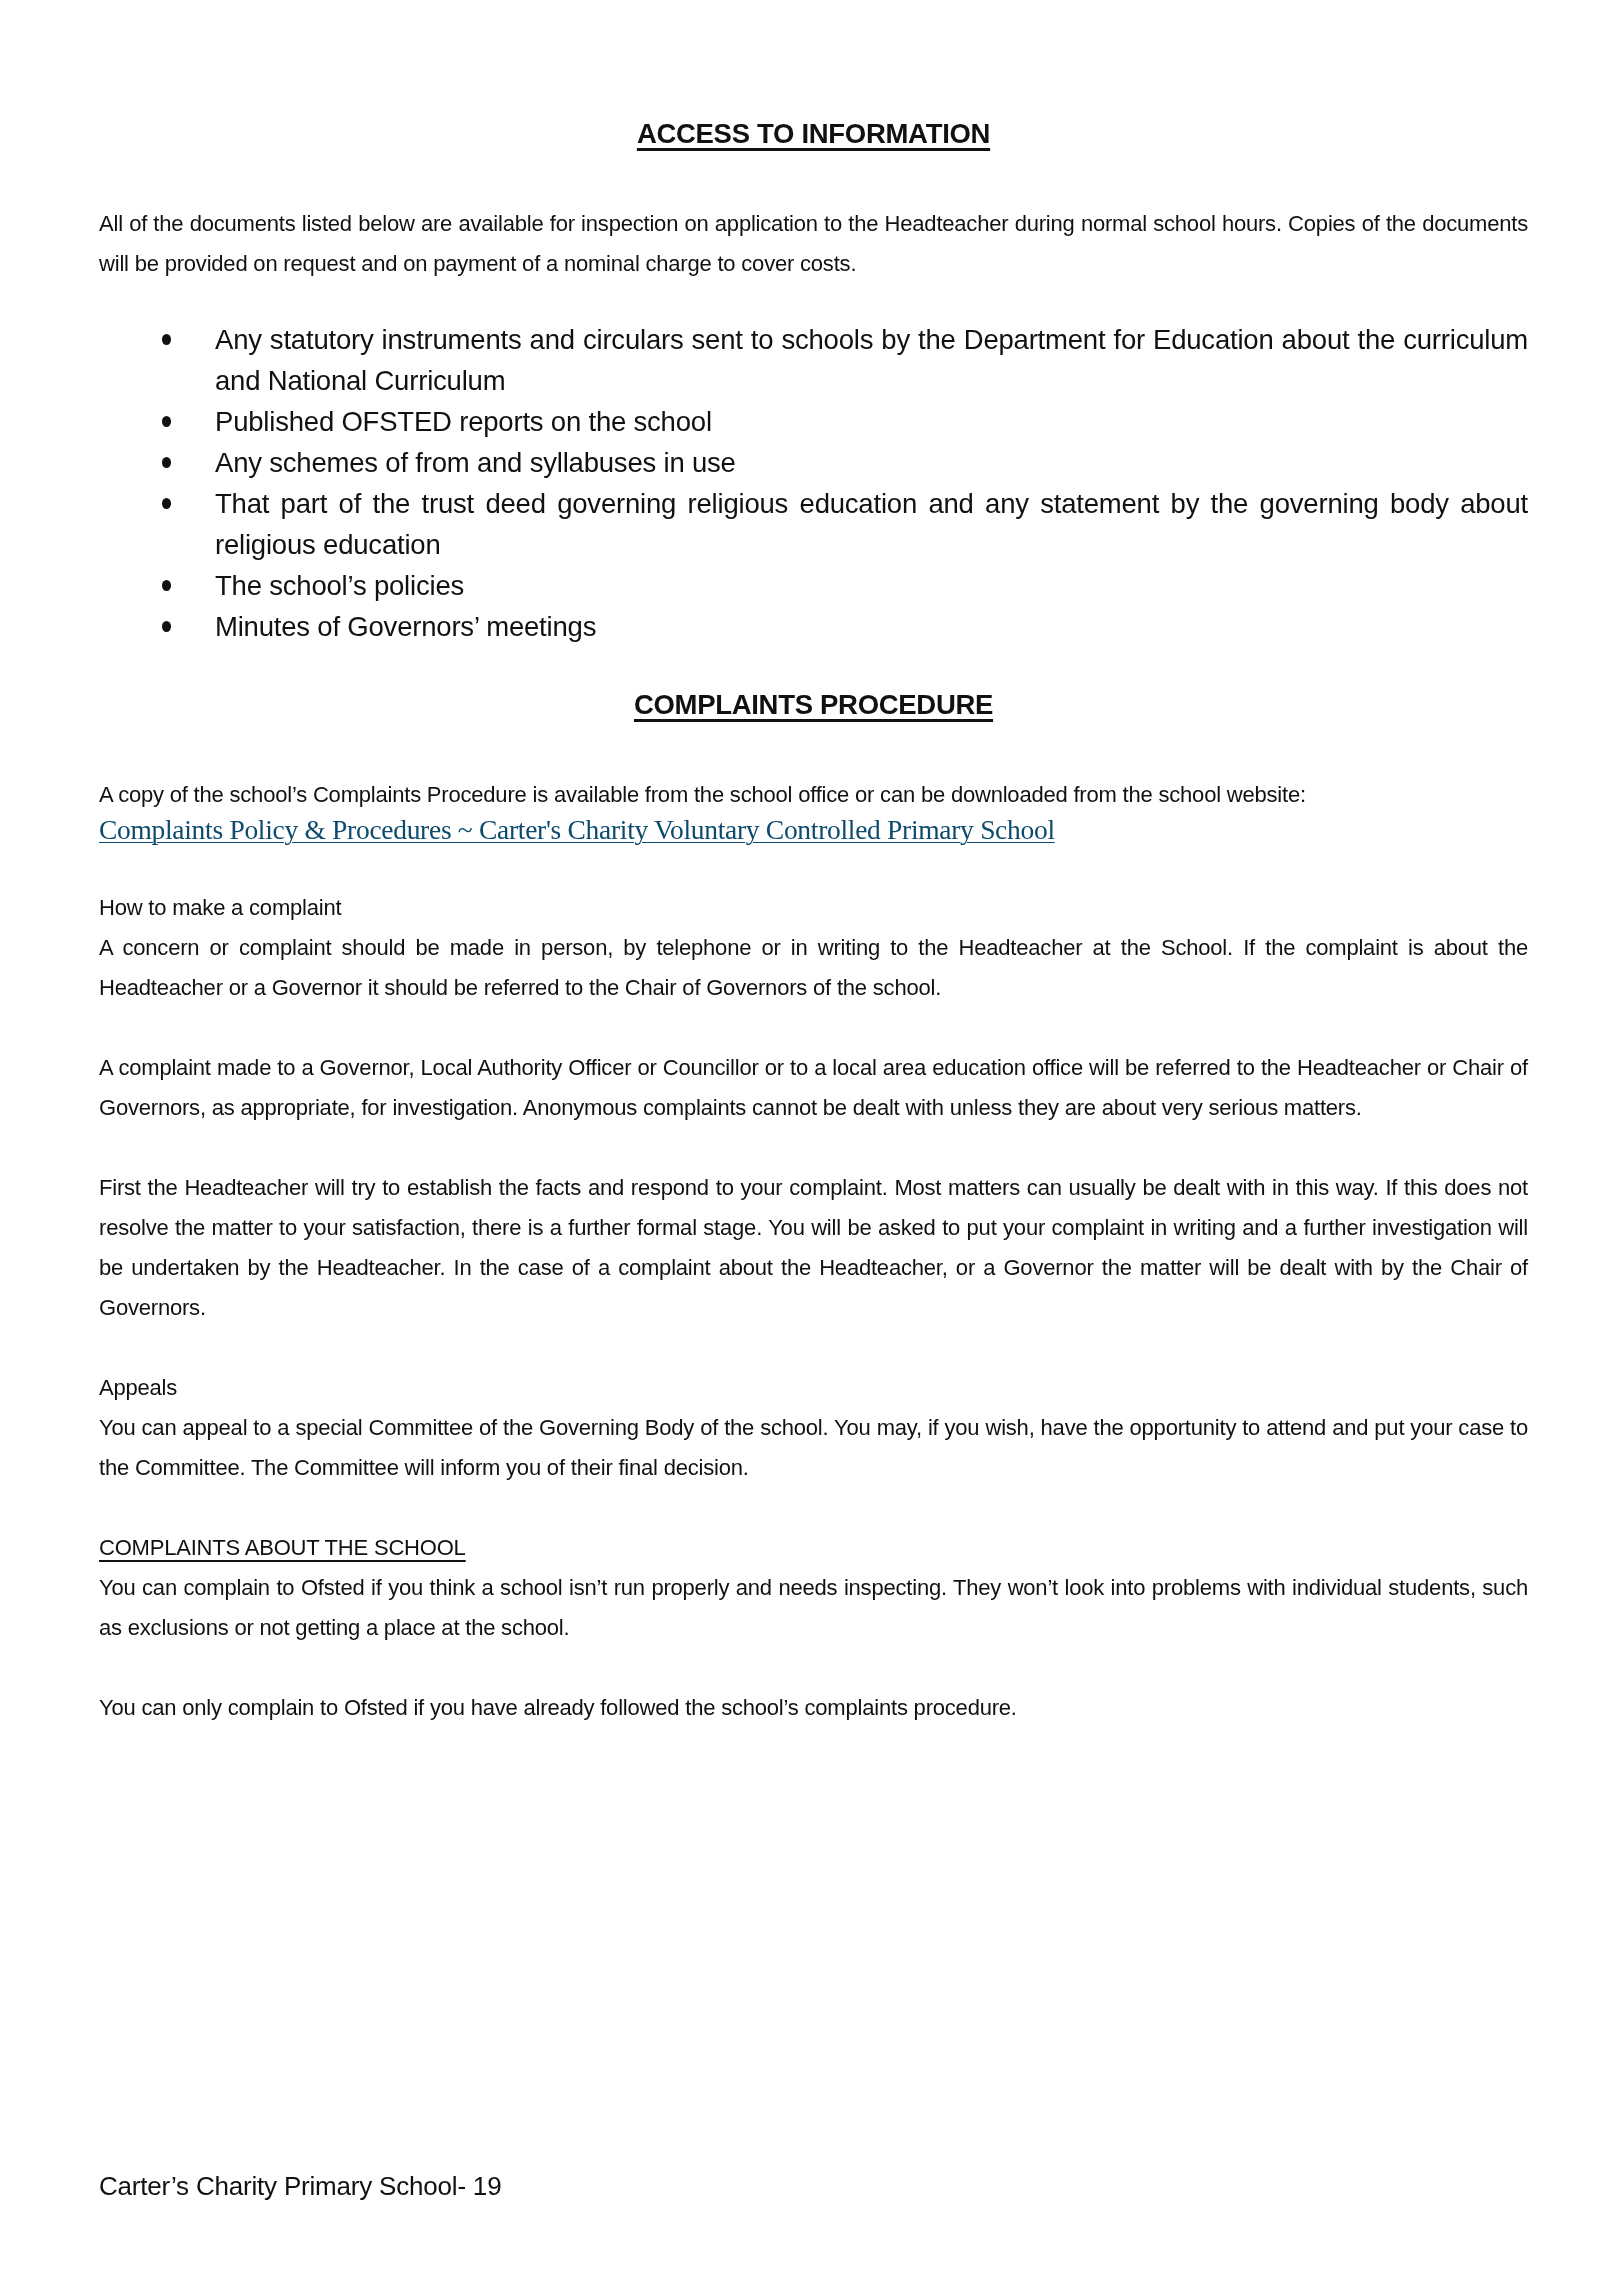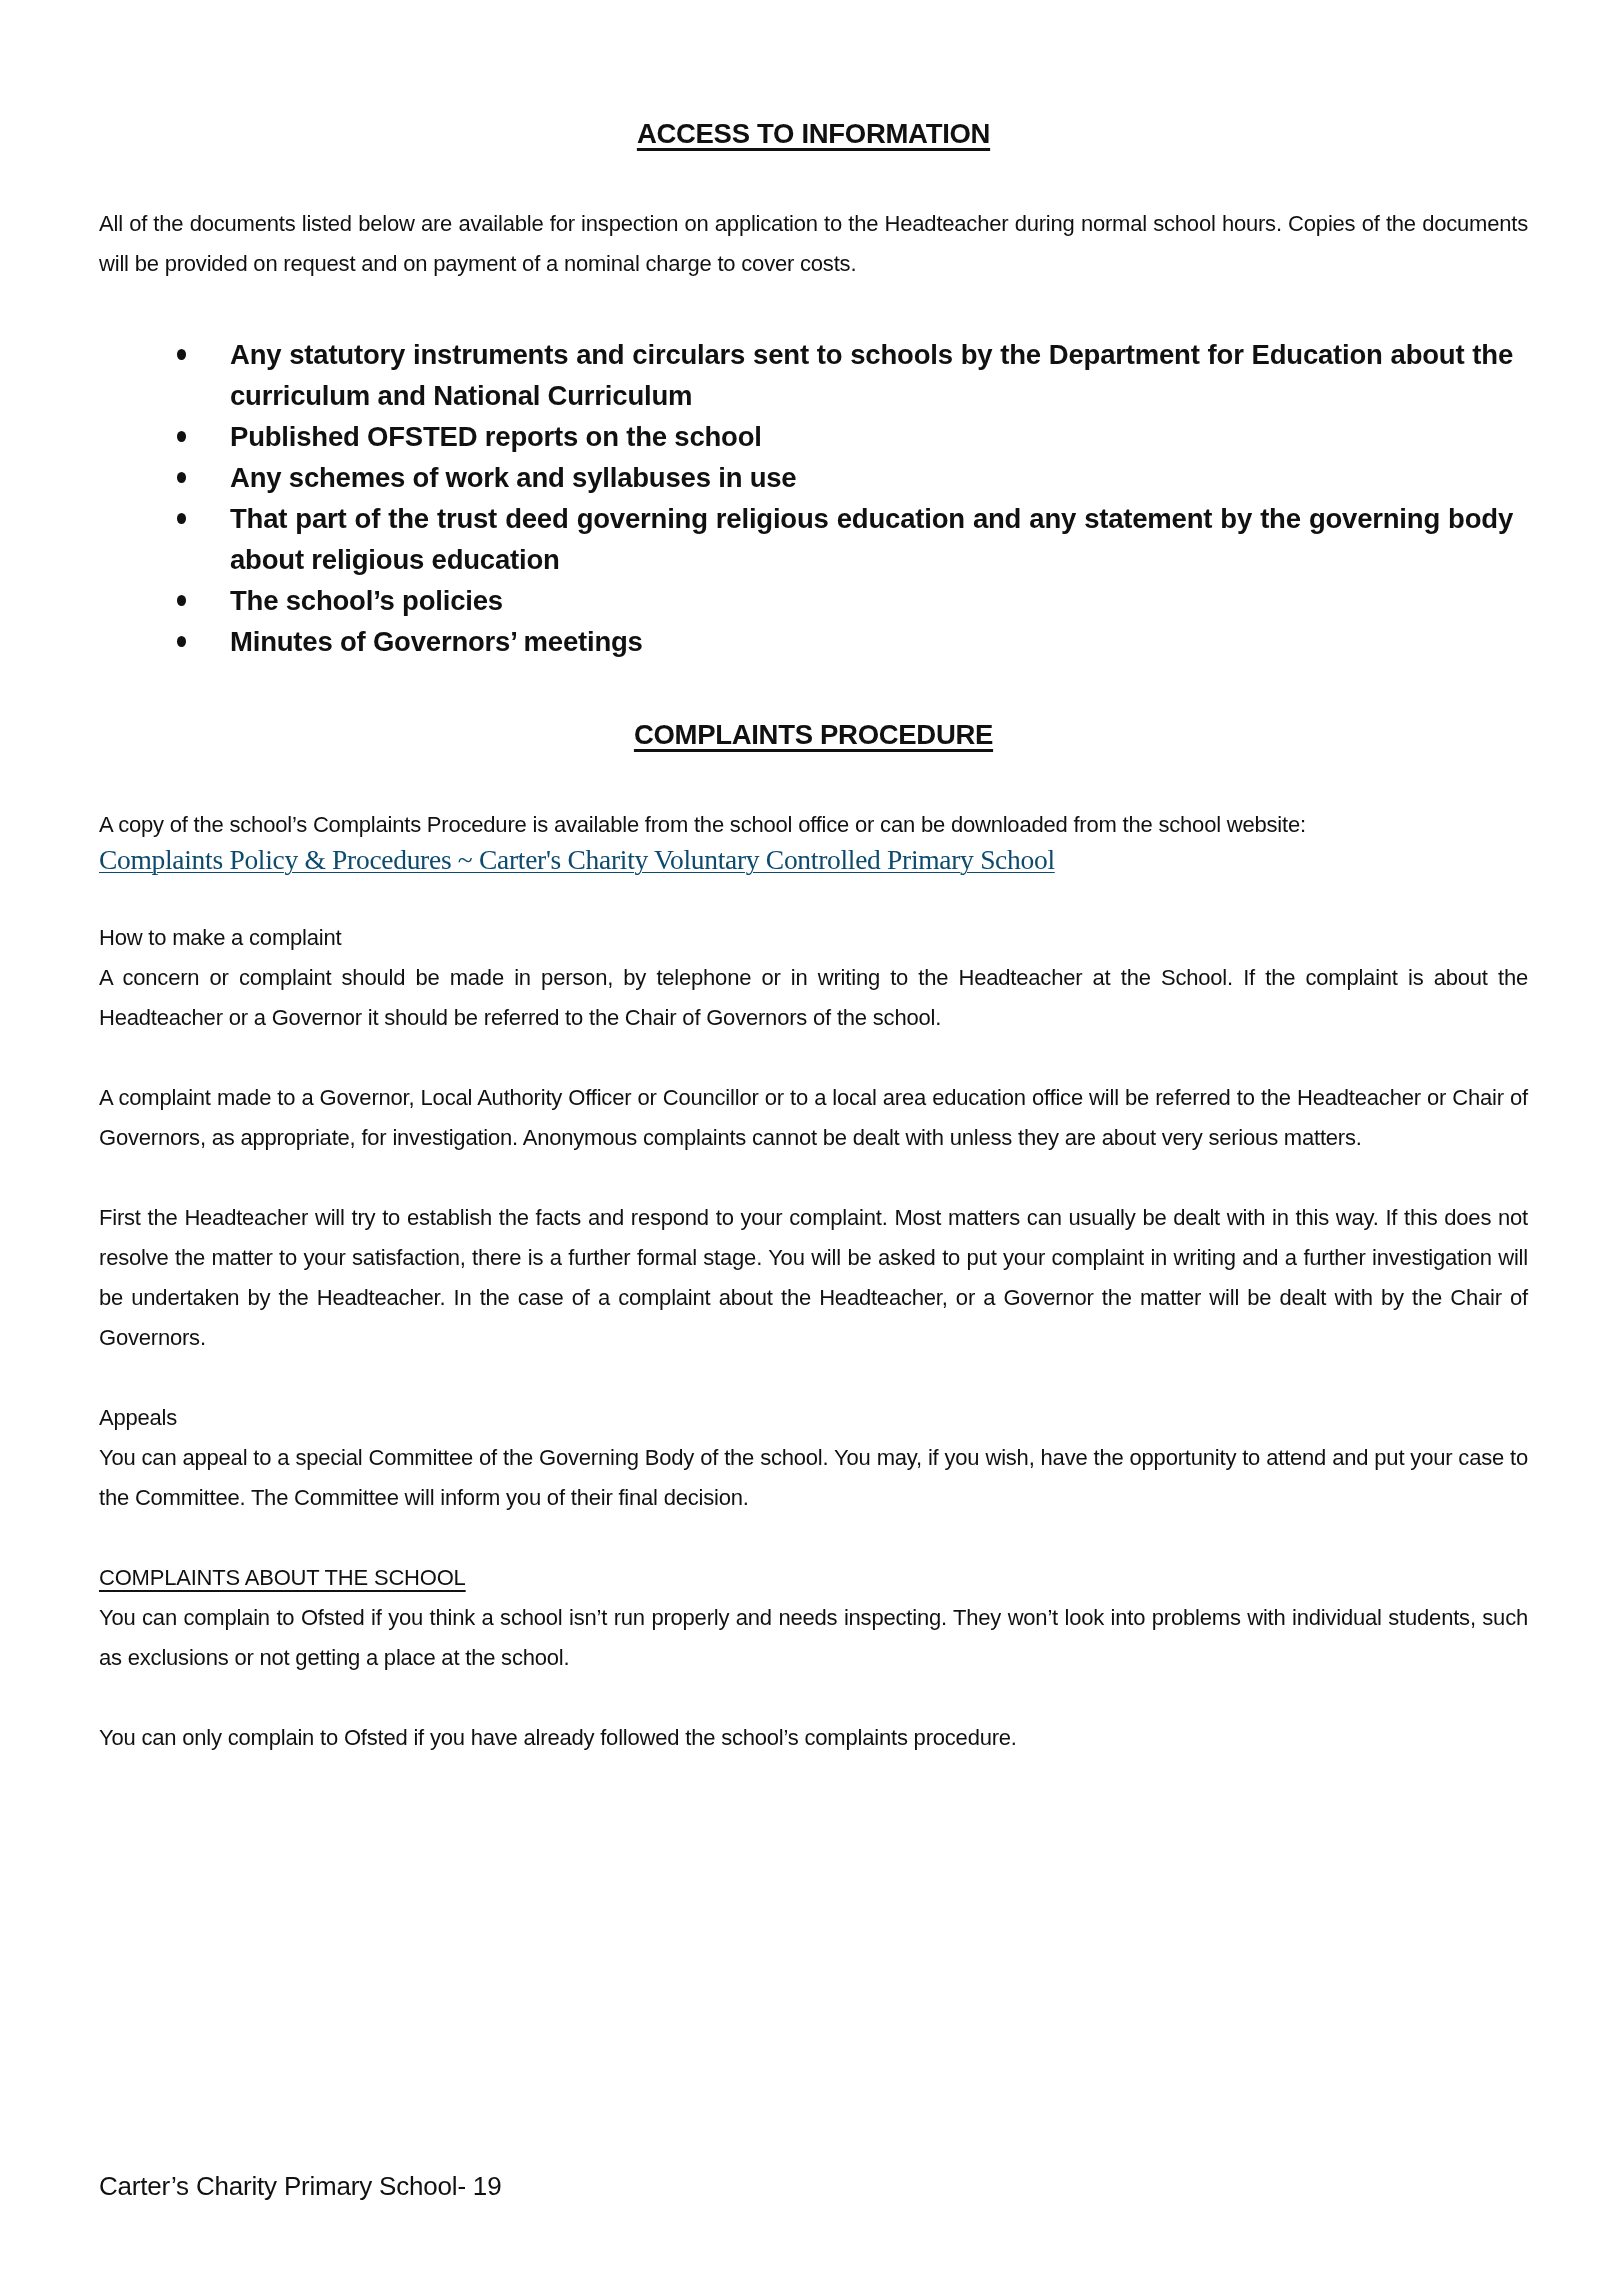--- a/index.html
+++ b/index.html
@@ -41,23 +41,22 @@
       letter-spacing: -0.3px;
     }
     .subhead-underline {
       text-decoration: underline;
       text-decoration-thickness: 2px;
       text-underline-offset: 4.6px;
     }
     .gap-sm { height: 40px; }
     ul.bullets {
       list-style: none;
-      margin: 15px;
+      margin: 0;
       padding: 0;
-      font-weight: bold;
     }
     ul.bullets li {
       position: relative;
       padding-left: 116px;
       font-size: 27.5px;
       line-height: 41px;
       text-align: justify;
       letter-spacing: -0.2px;
     }
     ul.bullets li .bullet {
@@ -98,21 +97,21 @@
 
   <h2 class="heading">ACCESS TO INFORMATION</h2>
   <div class="gap-sm" style="height:34px"></div>
 
   <p class="p">All of the documents listed below are available for inspection on application to the Headteacher during normal school hours.  Copies of the documents will be provided on request and on payment of a nominal charge to cover costs.</p>
   <div style="height:35px"></div>
 
   <ul class="bullets">
     <li><span class="bullet"></span><span>Any statutory instruments and circulars sent to schools by the Department for Education about the curriculum and National Curriculum</span></li>
     <li><span class="bullet"></span><span>Published OFSTED reports on the school</span></li>
-    <li><span class="bullet"></span><span>Any schemes of work and syllabuses in use</span></li>
+    <li><span class="bullet"></span><span>Any schemes of from and syllabuses in use</span></li>
     <li><span class="bullet"></span><span>That part of the trust deed governing religious education and any statement by the governing body about religious education</span></li>
     <li><span class="bullet"></span><span>The school’s policies</span></li>
     <li><span class="bullet"></span><span>Minutes of Governors’ meetings</span></li>
   </ul>
   <div style="height:21.6px"></div>
 
   <h2 class="heading">COMPLAINTS PROCEDURE</h2>
   <div style="height:34px"></div>
 
   <p class="p last-left">A copy of the school’s Complaints Procedure is available from the school office or can be downloaded from the school website:</p>

